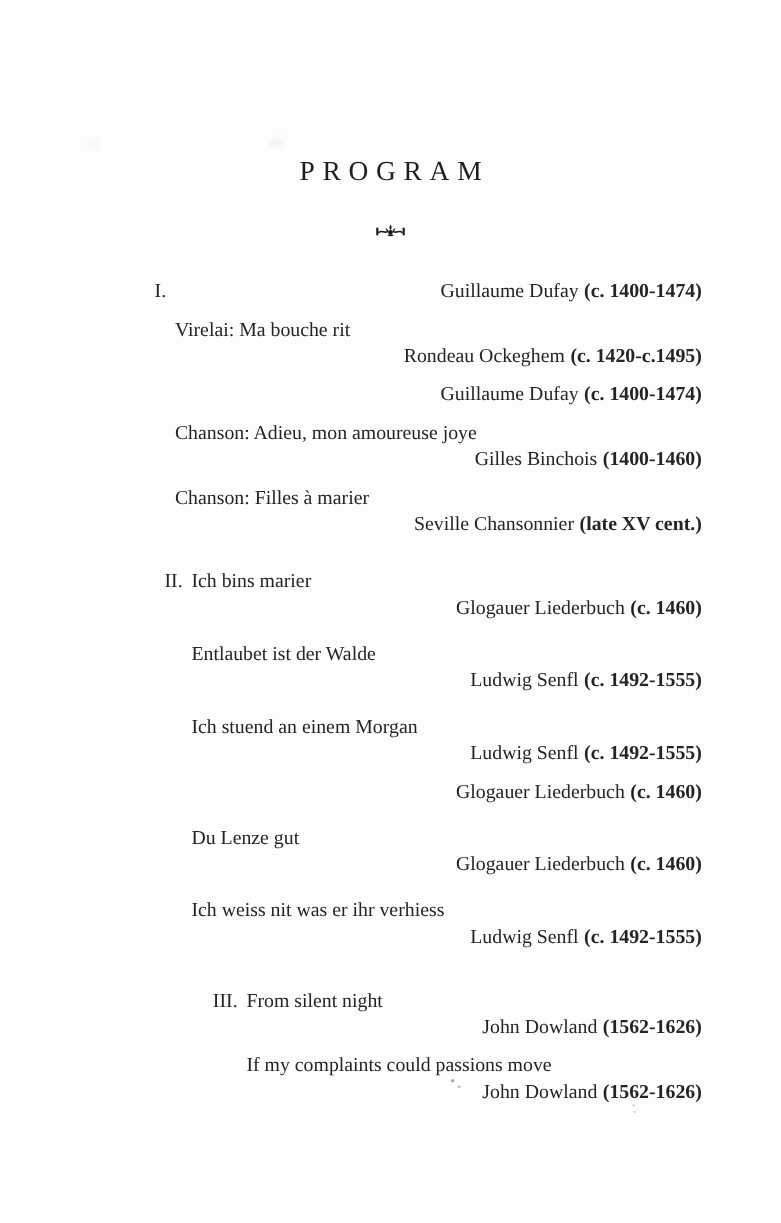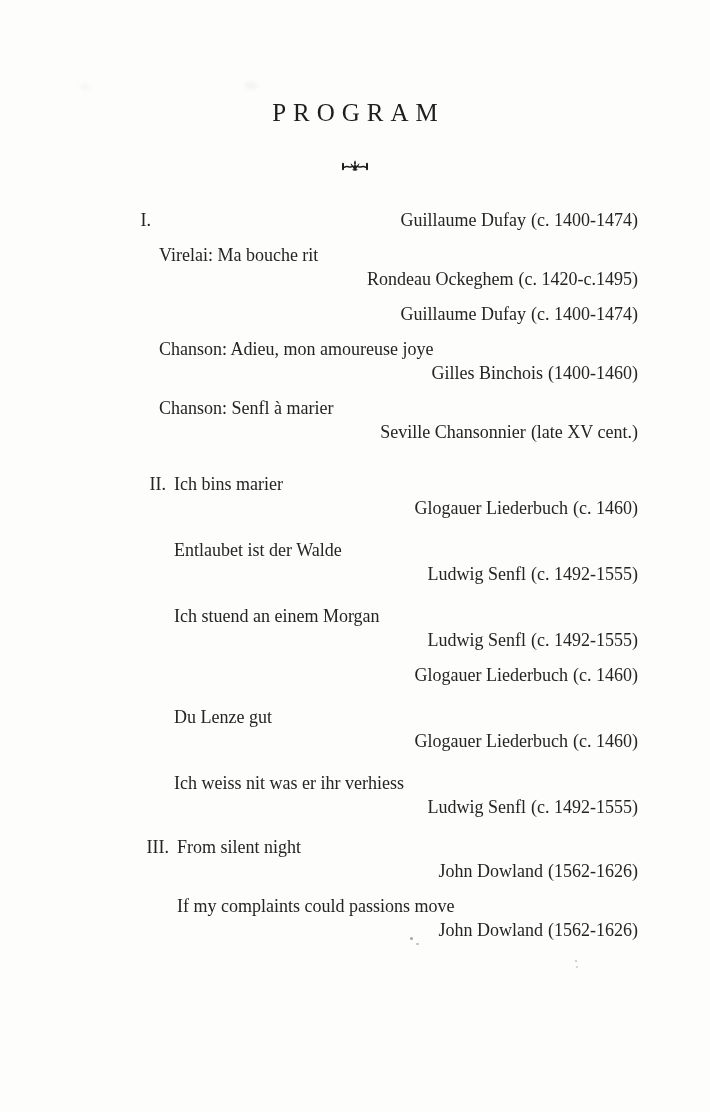--- a/index.html
+++ b/index.html
@@ -19,36 +19,37 @@
   
   .doc-title {
     padding-top: 97px;
     font-size: 25px;
     font-weight: normal;
     line-height: 32px;
     text-align: center;
     letter-spacing: 7px;
     padding-left: 7px; 
     color: #1e1e1e;
+    margin-top: 44px;
   }
 
   
   .ornament {
     margin-top: 30px;
     height: 14px;
     display: flex;
     justify-content: center;
     align-items: center;
   }
   .ornament svg { display: block; }
 
   
   .program { margin-top: 36px; }
   .group.g1 { margin-top: 30px; }
-  .group.g2 { margin-top: 18px; }
+  .group.g2 { margin-top: 36px; padding-left: 47px; }
 
   .item { margin-bottom: 13px; }
   .title-line {
     position: relative;
     font-size: 18px;
     line-height: 22px;
     color: #242424;
   }
   .g0 .title-line { padding-left: 159px; }
   .g1 .title-line { padding-left: 174px; margin-top: 20px; }
@@ -66,21 +67,21 @@
 
   .composer-line {
     margin-top: 2px;
     font-size: 18px;
     line-height: 22px;
     text-align: right;
     padding-right: 72px;
     color: #242424;
   }
   .composer { }
-  .dates { font-style: normal; margin-left: 0.28em; }
+  .dates { font-style: normal; margin-left: 0.28em; font-weight: bold; }
 
   
   .speck { position: absolute; background: #3a3a3a; border-radius: 50%; }
   .speck.s1 { left: 410px; top: 937px; width: 3px; height: 3px; opacity: .45; }
   .speck.s2 { left: 416px; top: 943px; width: 3px; height: 2px; opacity: .35; }
   .speck.s3 { left: 575px; top: 960px; width: 2px; height: 2px; opacity: .3; }
   .speck.s4 { left: 576px; top: 966px; width: 2px; height: 2px; opacity: .25; }
   .smudge { position: absolute; background: #999; border-radius: 50%; filter: blur(2px); }
   .smudge.m1 { left: 244px; top: 82px; width: 14px; height: 7px; opacity: .10; }
   .smudge.m2 { left: 80px; top: 84px; width: 10px; height: 6px; opacity: .08; }
@@ -124,21 +125,21 @@
           <div class="composer-line"><span class="composer">Rondeau Ockeghem</span><span class="dates">(c. 1420-c.1495)</span></div>
         </div>
         <div class="item">
           <div class="composer-line"><span class="composer">Guillaume Dufay</span><span class="dates">(c. 1400-1474)</span></div>
         </div>
         <div class="item">
           <div class="title-line"><span class="song-title">Chanson: Adieu, mon amoureuse joye</span></div>
           <div class="composer-line"><span class="composer">Gilles Binchois</span><span class="dates">(1400-1460)</span></div>
         </div>
         <div class="item">
-          <div class="title-line"><span class="song-title">Chanson: Senfl à marier</span></div>
+          <div class="title-line"><span class="song-title">Chanson: Filles à marier</span></div>
           <div class="composer-line"><span class="composer">Seville Chansonnier</span><span class="dates">(late XV cent.)</span></div>
         </div>
       </section>
       <section class="group g1">
         <div class="item">
           <div class="title-line"><span class="numeral">II.</span><span class="song-title">Ich bins marier</span></div>
           <div class="composer-line"><span class="composer">Glogauer Liederbuch</span><span class="dates">(c. 1460)</span></div>
         </div>
         <div class="item">
           <div class="title-line"><span class="song-title">Entlaubet ist der Walde</span></div>

